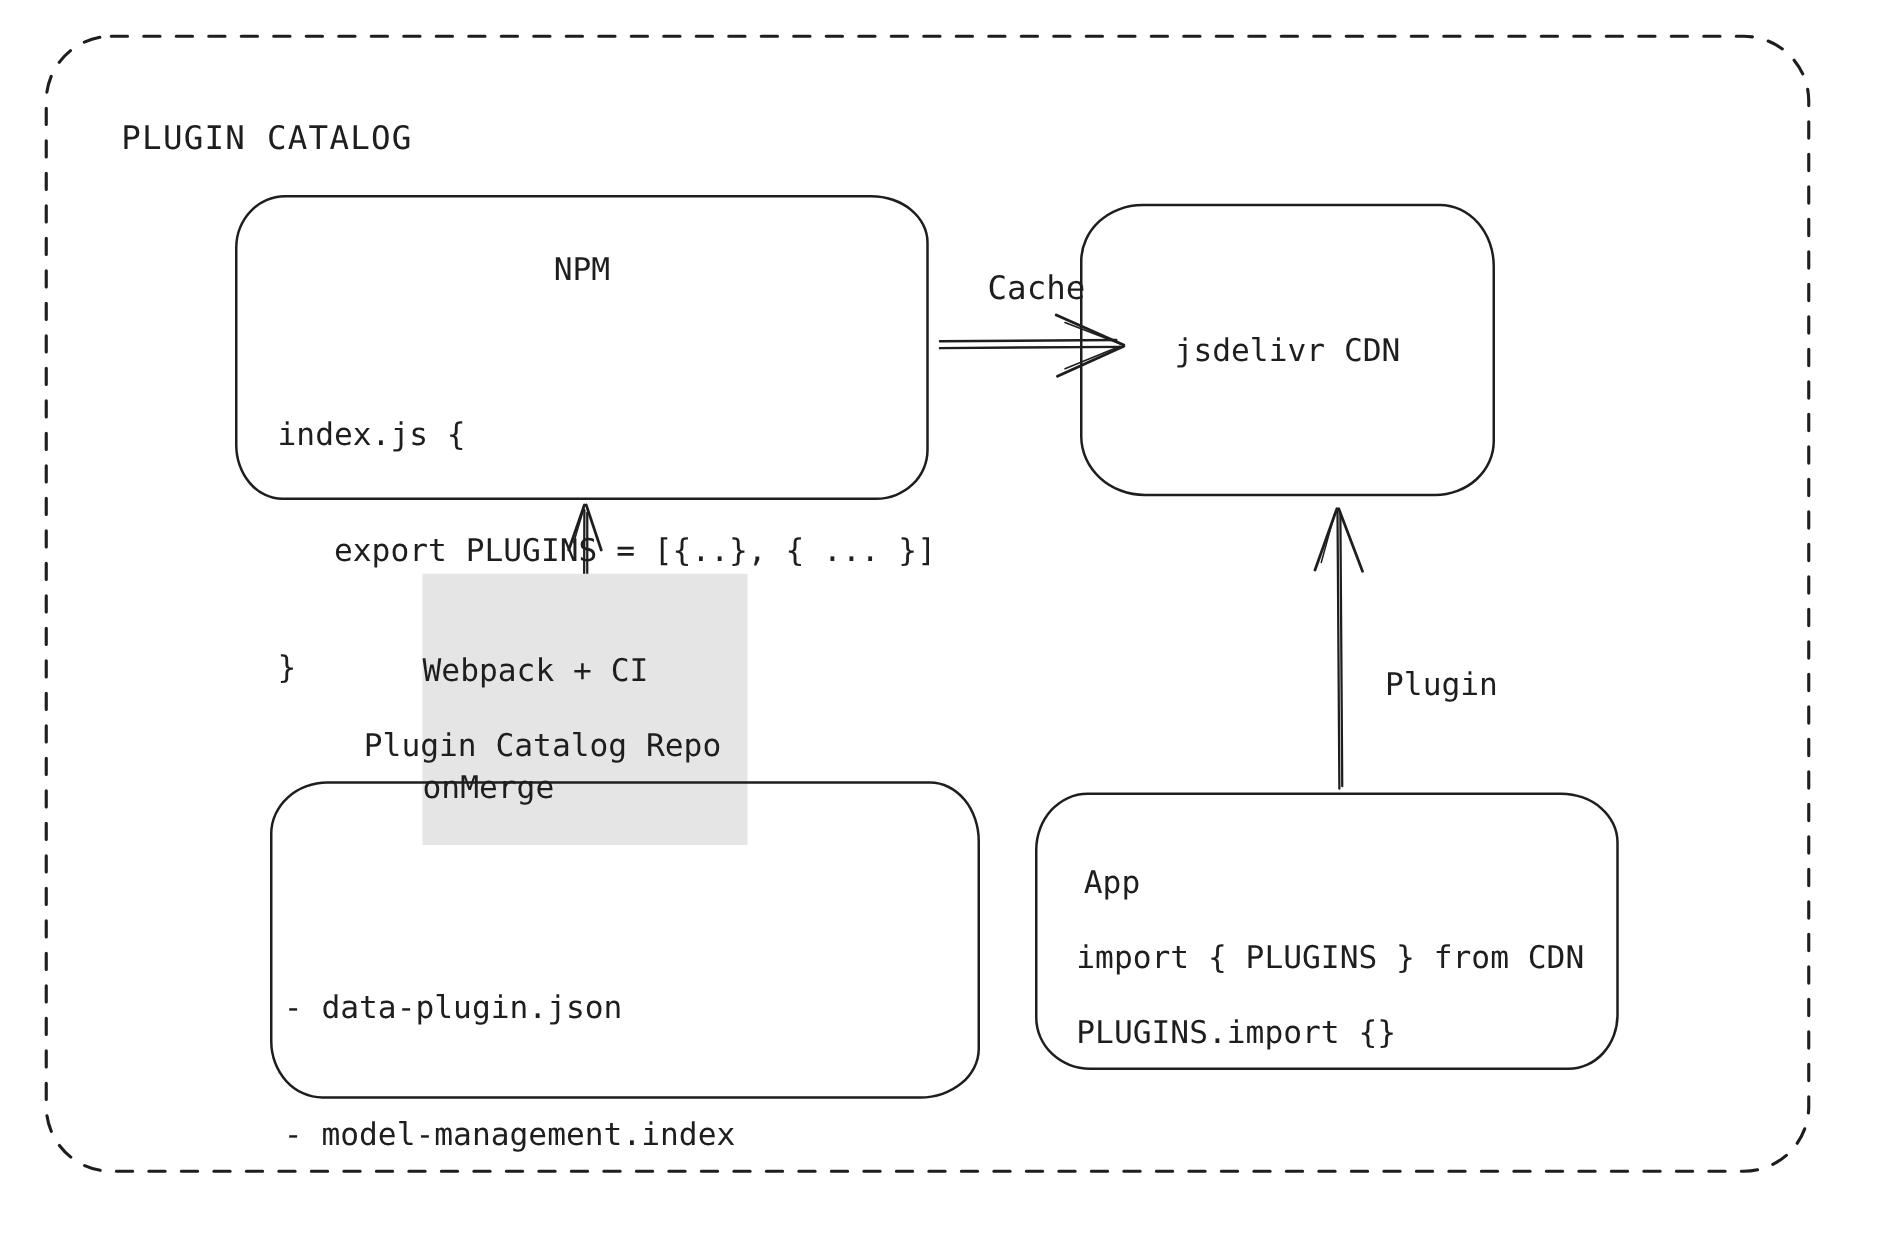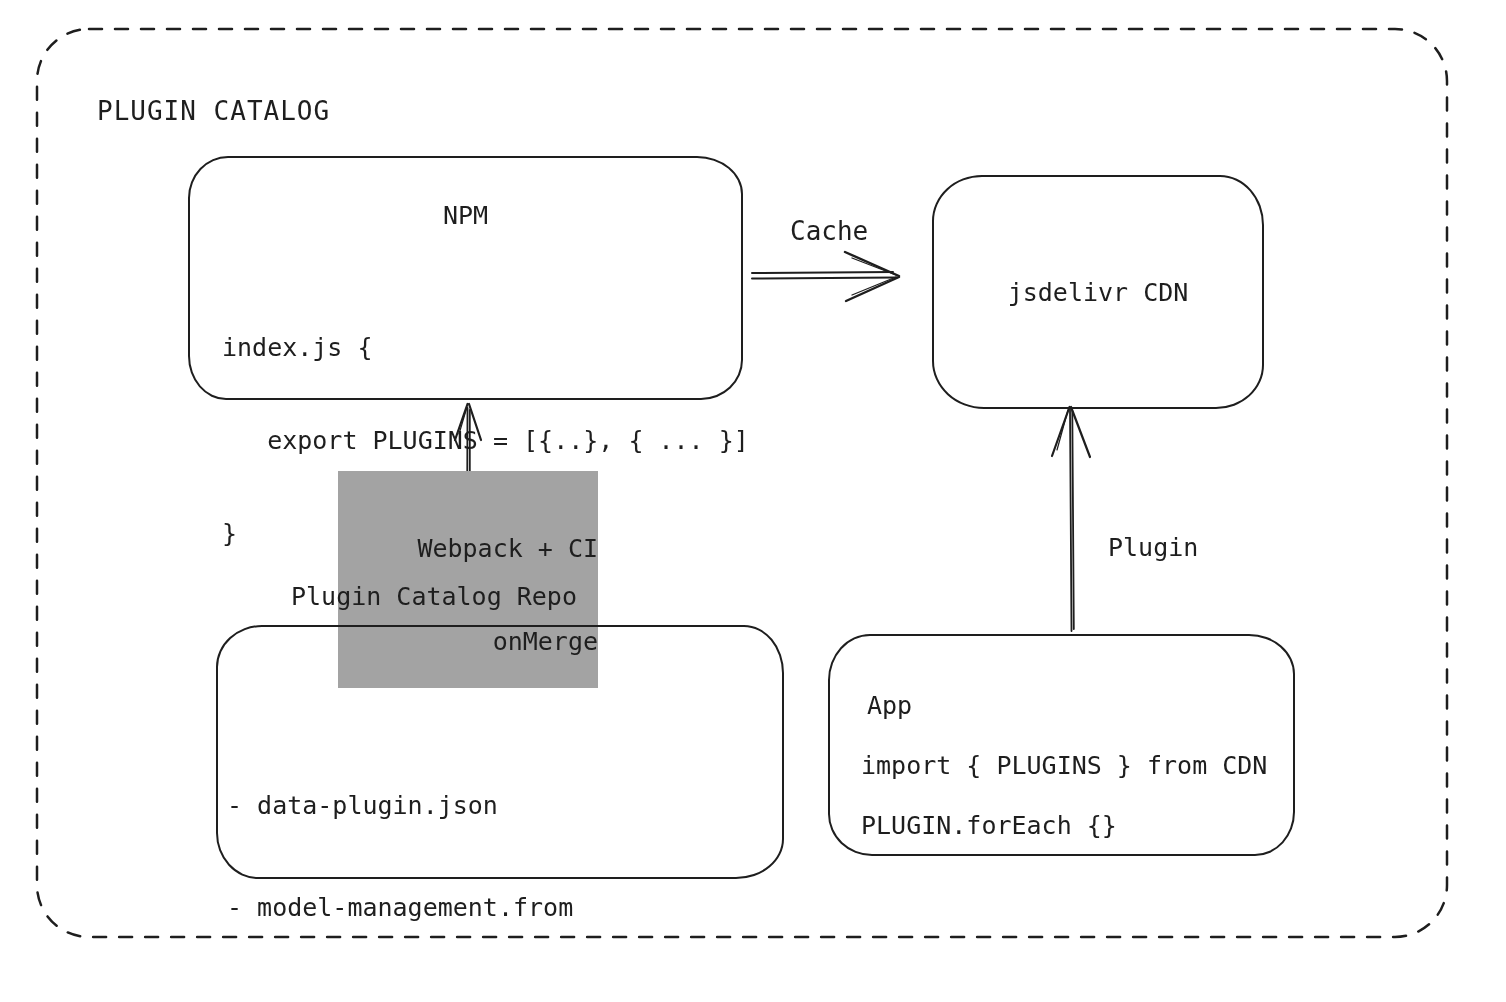--- a/index.html
+++ b/index.html
@@ -33,40 +33,40 @@
 
   
   .node {
     position: absolute;
     border: 2.5px solid #1e1e1e;
     background: transparent;
     box-sizing: border-box;
   }
   #npm-box   { left: 188px; top: 156px; width: 555px; height: 244px;
                border-radius: 40px 46px 42px 38px / 42px 38px 40px 44px; }
-  #cdn-box   { left: 932px; top: 163px; width: 332px; height: 234px;
+  #cdn-box   { left: 864px; top: 163px; width: 332px; height: 234px;
                border-radius: 50px 44px 48px 52px / 46px 50px 44px 48px;
-               display: flex; align-items: center; justify-content: center; margin-top: 12px; }
+               display: flex; align-items: center; justify-content: center; }
   #repo-box  { left: 216px; top: 625px; width: 568px; height: 254px;
                border-radius: 46px 40px 48px 42px / 42px 48px 40px 46px; }
   #app-box   { left: 828px; top: 634px; width: 467px; height: 222px;
                border-radius: 42px 46px 40px 44px / 46px 40px 44px 42px; }
 
   .node-title-center {
     position: absolute;
     left: 0; right: 0;
     text-align: center;
   }
   .code-block .code-line { white-space: pre; }
 
   
   #build-arrow-label {
-    left: 338px; top: 459px; width: 260px;
-    text-align: right;
-    background: #a3a3a3;
+    left: 338px; top: 447px; width: 260px;
+    text-align: left;
+    background: #e5e5e5;
   }
 </style>
 </head>
 <body>
 
 <svg id="draw-layer" viewBox="0 0 1506 1002">
 
   <rect x="37" y="29" width="1410" height="908" rx="52" stroke-width="2.5" stroke-dasharray="13 13"></rect>
 
   <g>
@@ -115,24 +115,24 @@
 <div class="abs t25" id="build-arrow-label">
   <div>Webpack + CI</div>
   <div>onMerge</div>
 </div>
 
 <div class="abs t25" style="left:291px; top:569px;">Plugin Catalog Repo</div>
 
 <div class="node" id="repo-box">
   <div class="abs t25" style="left:9px; top:82px; line-height:34px;">
     <div>- data-plugin.json</div>
-    <div>- model-management.from</div>
+    <div>- model-management.index</div>
     <div>...</div>
   </div>
 </div>
 
 <div class="abs t25" style="left:1108px; top:520px;">Plugin</div>
 
 <div class="node" id="app-box">
   <div class="abs t25" style="left:37px; top:42px;">App</div>
   <div class="abs t25" style="left:31px; top:102px;">import { PLUGINS } from CDN</div>
-  <div class="abs t25" style="left:31px; top:162px;">PLUGIN.forEach {}</div>
+  <div class="abs t25" style="left:31px; top:162px;">PLUGINS.import {}</div>
 </div>
 
 </body></html>

